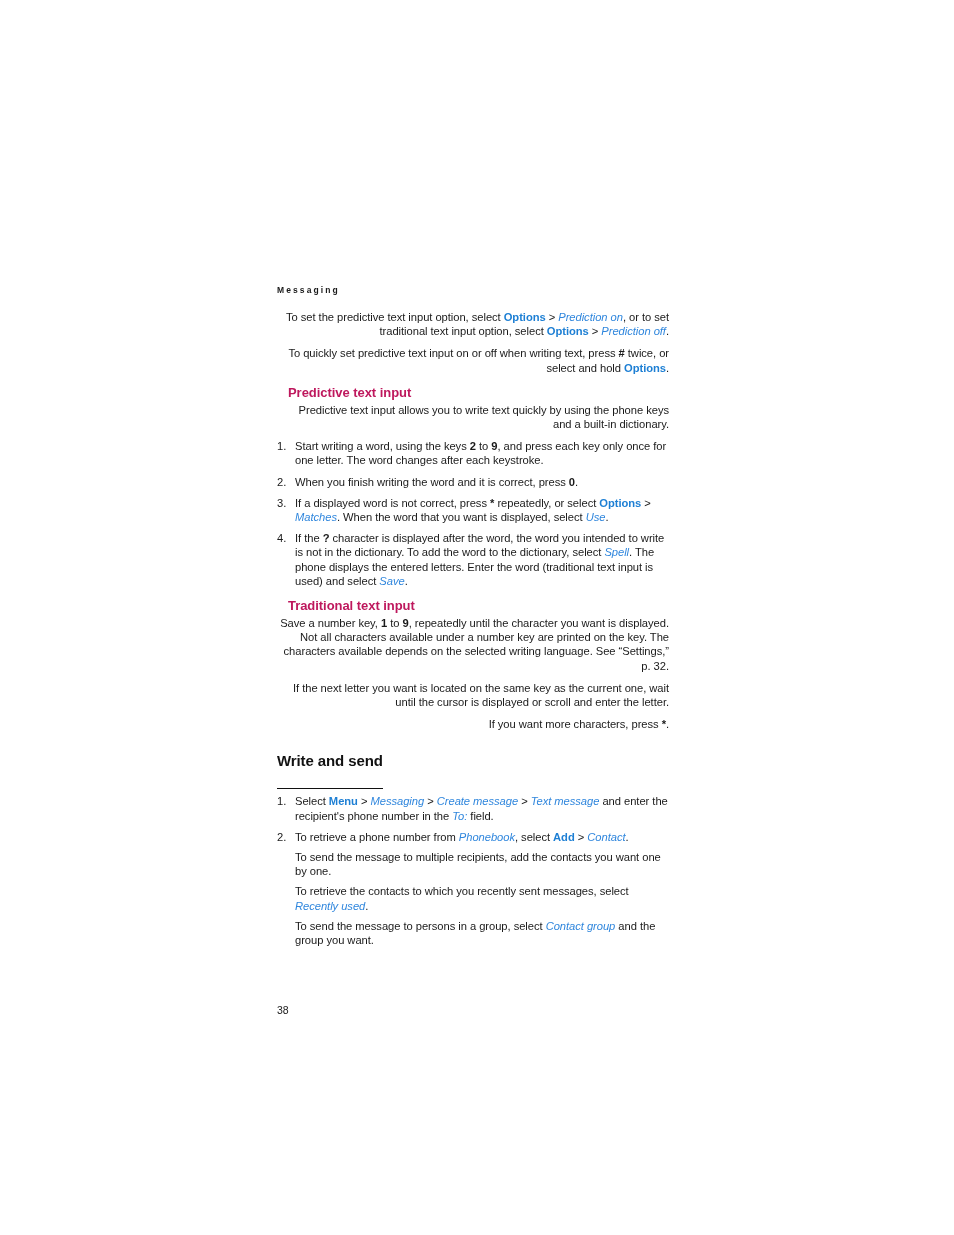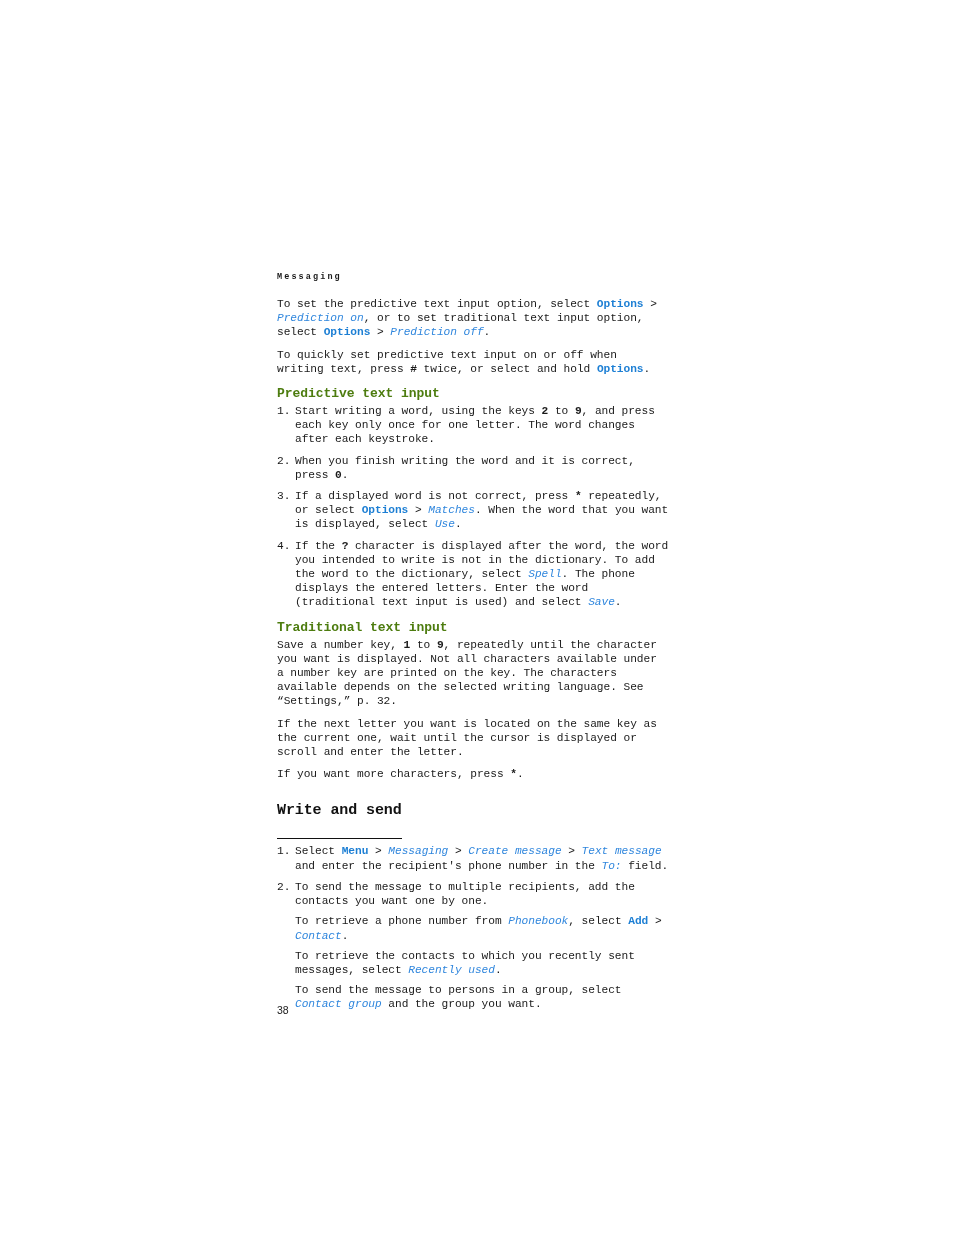--- a/index.html
+++ b/index.html
@@ -12,51 +12,51 @@
     height: 1235px;
     position: relative;
     font-family: "Liberation Sans", sans-serif;
     color: #1a1a1a;
     overflow: hidden;
   }
 
   .page {
     position: absolute;
     left: 277px;
-    top: 272px;
+    top: 285px;
     width: 392px;
-    font-family: Liberation Mono, monospace;
   }
 
   
   .running-header {
     font-size: 8.5px;
     font-weight: bold;
     letter-spacing: 2.1px;
     color: #1a1a1a;
     margin: 0 0 14px 0;
     line-height: 11px;
   }
 
   
   p.body {
     font-size: 11.2px;
     line-height: 14.2px;
     margin: 0 0 8px 0;
     color: #1a1a1a;
     letter-spacing: -0.05px;
+    text-align: right;
   }
 
   
   h2.sub {
     font-size: 13px;
     font-weight: bold;
     line-height: 16px;
-    margin: 10px 0 2px 0;
-    color: #4d7c0f;
+    margin: 10px 0 2px 11px;
+    color: #be185d;
     letter-spacing: -0.05px;
   }
 
   h2.major {
     font-size: 15px;
     font-weight: bold;
     line-height: 19px;
     margin: 20px 0 5px 0;
     color: #111111;
     letter-spacing: -0.1px;
@@ -126,20 +126,21 @@
 <div class="page">
 
   <div class="running-header">Messaging</div>
 
   <p class="body"><span>To set the predictive text input option, select </span><span class="lnk-b">Options</span><span class="sep"> &gt; </span><span class="lnk-i">Prediction on</span><span>, or to set traditional text input option, select </span><span class="lnk-b">Options</span><span class="sep"> &gt; </span><span class="lnk-i">Prediction off</span><span>.</span></p>
 
   <p class="body"><span>To quickly set predictive text input on or off when writing text, press </span><span class="bold">#</span><span> twice, or select and hold </span><span class="lnk-b">Options</span><span>.</span></p>
 
   <h2 class="sub">Predictive text input</h2>
 
+  <p class="body">Predictive text input allows you to write text quickly by using the phone keys and a built-in dictionary.</p>
 
   <ol class="steps">
     <li>
       <span class="num">1.</span><span>Start writing a word, using the keys </span><span class="bold">2</span><span> to </span><span class="bold">9</span><span>, and press each key only once for one letter. The word changes after each keystroke.</span>
     </li>
     <li>
       <span class="num">2.</span><span>When you finish writing the word and it is correct, press </span><span class="bold">0</span><span>.</span>
     </li>
     <li>
       <span class="num">3.</span><span>If a displayed word is not correct, press </span><span class="bold">*</span><span> repeatedly, or select </span><span class="lnk-b">Options</span><span class="sep"> &gt; </span><span class="lnk-i">Matches</span><span>. When the word that you want is displayed, select </span><span class="lnk-i">Use</span><span>.</span>
@@ -161,22 +162,22 @@
   <div class="major-wrap">
     <h2 class="major">Write and send</h2>
   </div>
 
   <ol class="steps">
     <li>
       <span class="num">1.</span><span>Select </span><span class="lnk-b">Menu</span><span class="sep"> &gt; </span><span class="lnk-i">Messaging</span><span class="sep"> &gt; </span><span class="lnk-i">Create message</span><span class="sep"> &gt; </span><span class="lnk-i">Text message</span><span> and enter the recipient's phone number in the </span><span class="lnk-i">To:</span><span> field.</span>
     </li>
     <li>
       <span class="num">2.</span>
+      <p><span>To retrieve a phone number from </span><span class="lnk-i">Phonebook</span><span>, select </span><span class="lnk-b">Add</span><span class="sep"> &gt; </span><span class="lnk-i">Contact</span><span>.</span></p>
       <p>To send the message to multiple recipients, add the contacts you want one by one.</p>
-      <p><span>To retrieve a phone number from </span><span class="lnk-i">Phonebook</span><span>, select </span><span class="lnk-b">Add</span><span class="sep"> &gt; </span><span class="lnk-i">Contact</span><span>.</span></p>
       <p><span>To retrieve the contacts to which you recently sent messages, select </span><span class="lnk-i">Recently used</span><span>.</span></p>
       <p><span>To send the message to persons in a group, select </span><span class="lnk-i">Contact group</span><span> and the group you want.</span></p>
     </li>
   </ol>
 
 </div>
 
 <div class="page-number">38</div>
 
 </body></html>

